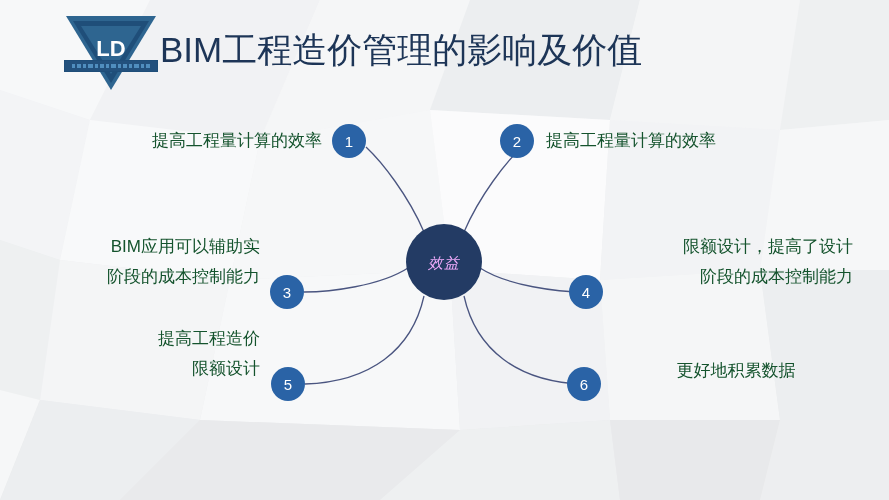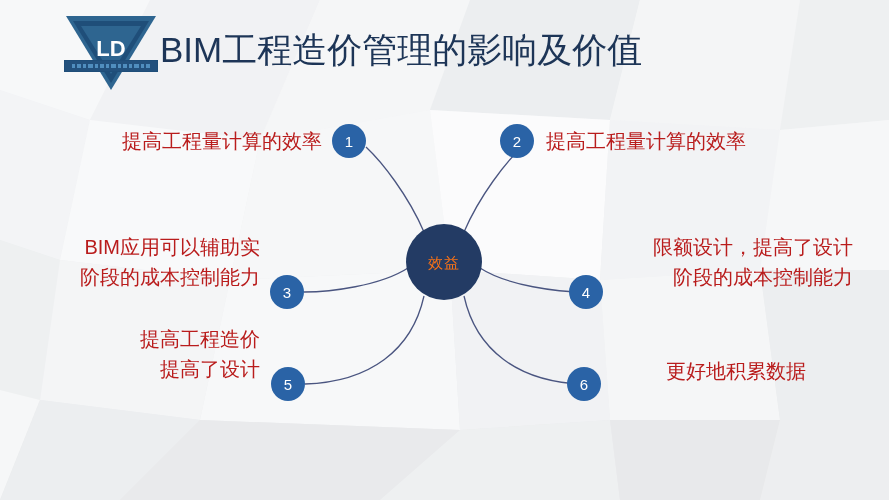--- a/index.html
+++ b/index.html
@@ -77,42 +77,43 @@
     top: 124px;
     width: 76px;
     height: 76px;
     border-radius: 50%;
     background: #233b64;
     display: flex;
     align-items: center;
     justify-content: center;
   }
   .hub-label {
-    color: #f97316;
+    color: #f0abfc;
     font-size: 15px;
     line-height: 1;
     letter-spacing: 1px;
+    font-style: italic;
   }
   .node-num {
     position: absolute;
     width: 34px;
     height: 34px;
     border-radius: 50%;
     background: #2a63a6;
     color: #ffffff;
     font-size: 15px;
     display: flex;
     align-items: center;
     justify-content: center;
     font-weight: normal;
   }
   .node-label {
     position: absolute;
-    color: #b91c1c;
-    font-size: 20px;
+    color: #14532d;
+    font-size: 17px;
     line-height: 30px;
     white-space: pre;
   }
   
   .n1 { left: 332px; top: 24px; }
   .n2 { left: 500px; top: 24px; }
   .n3 { left: 270px; top: 175px; }
   .n4 { left: 569px; top: 175px; }
   .n5 { left: 271px; top: 267px; }
   .n6 { left: 567px; top: 267px; }
@@ -212,19 +213,19 @@
     <div class="node-num n3">3</div>
     <div class="node-label l3">BIM应用可以辅助实
 阶段的成本控制能力</div>
 
     <div class="node-num n4">4</div>
     <div class="node-label l4">限额设计，提高了设计
 阶段的成本控制能力</div>
 
     <div class="node-num n5">5</div>
     <div class="node-label l5">提高工程造价
-提高了设计</div>
+限额设计</div>
 
     <div class="node-num n6">6</div>
     <div class="node-label l6">更好地积累数据</div>
 
   </div>
 </div>
 
 </body></html>

